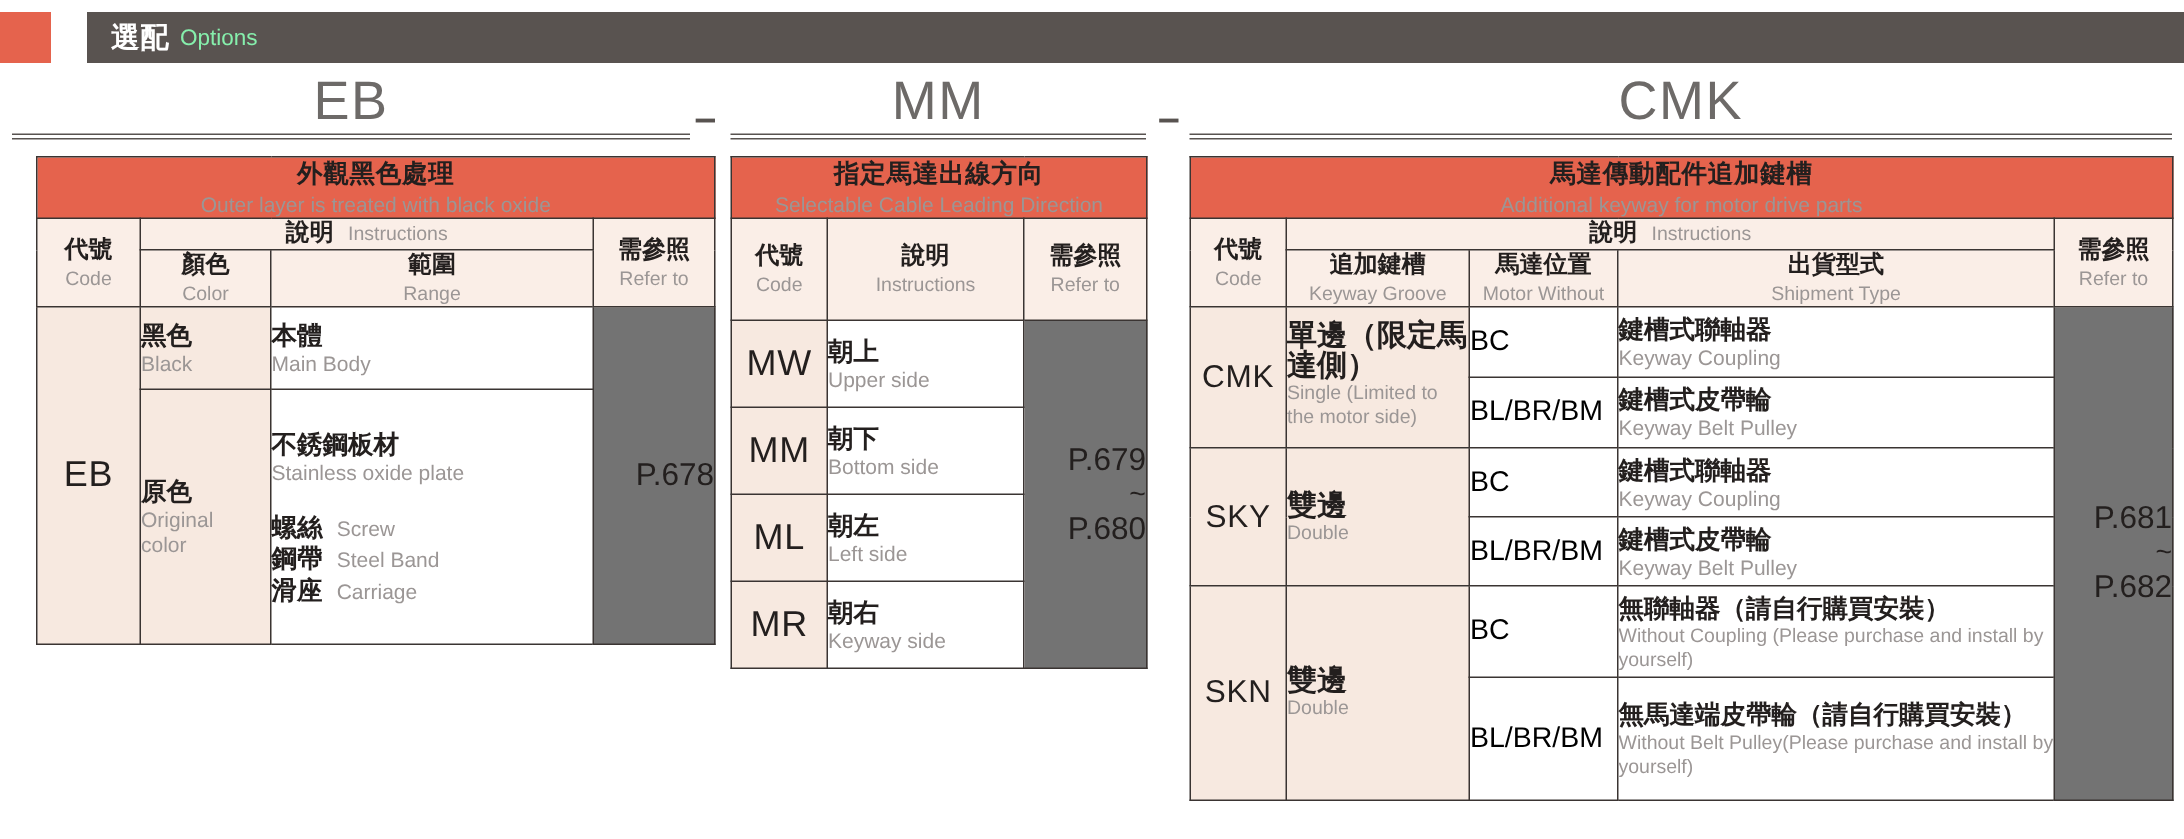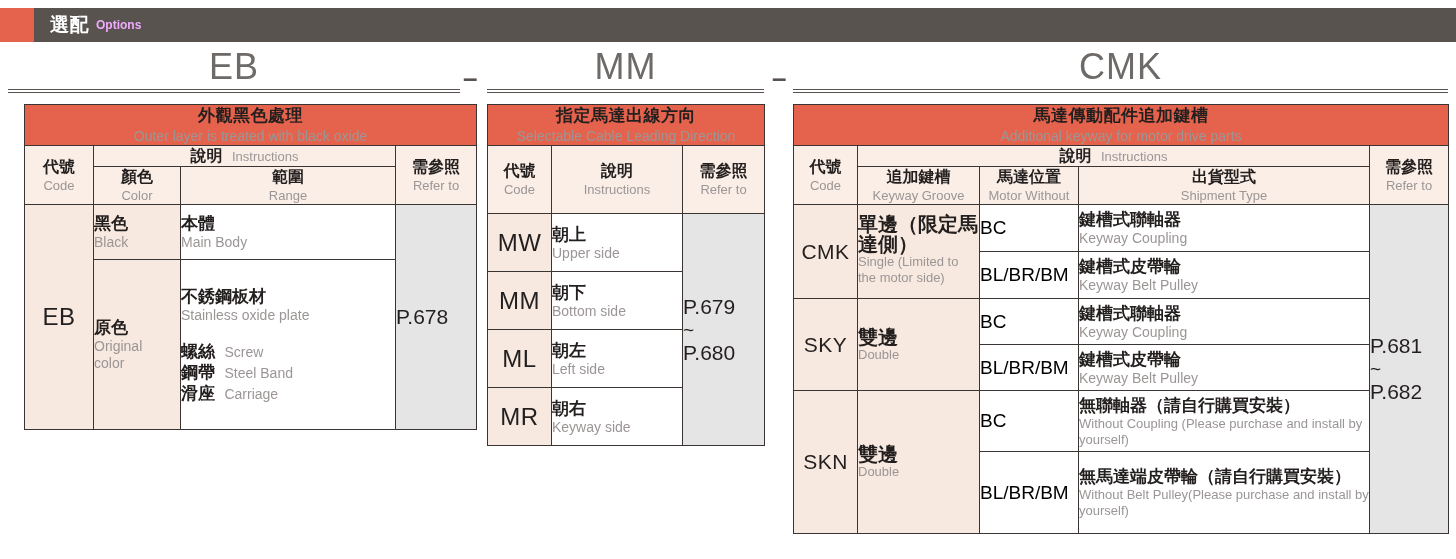--- a/index.html
+++ b/index.html
@@ -7,35 +7,35 @@
     width: 1456px; height: 559px;
     background: #ffffff;
     font-family: "Liberation Sans", "DejaVu Sans", sans-serif;
     overflow: hidden;
   }
 
   
   .banner {
     position: absolute; left: 0; top: 8px;
     width: 1456px; height: 34px;
-    display: flex; align-items: stretch;
+    display: flex; align-items: stretch; gap: 24px;
   }
   .banner-accent {
     width: 34px; height: 34px; background: #e5634d; flex: 0 0 34px;
   }
   .banner-bar {
     flex: 1 1 auto; background: #595350;
     display: flex; align-items: center;
     padding-left: 16px;
   }
   .banner-zh {
     color: #ffffff; font-size: 19px; font-weight: bold; letter-spacing: .5px;
   }
   .banner-en {
-    color: #f0abfc; font-size: 12px; font-weight: bold; margin-left: 7px;
+    color: #86efac; font-size: 15px; font-weight: normal; margin-left: 7px;
   }
 
   
   .titles { position: absolute; left: 0; top: 47px; width: 1456px; height: 52px; }
   .title-block { position: absolute; top: 0; }
   .title-text {
     text-align: center; color: #6d6a68;
     font-size: 36px; line-height: 40px; font-weight: 400;
     letter-spacing: 1px;
   }
@@ -93,21 +93,21 @@
 
   .zh  { font-size: 17px; font-weight: bold; color: #231f1e; line-height: 21px; }
   .zh.sm { font-size: 20px; line-height: 20px; }
   .en  { font-size: 14px; color: #9b9695; line-height: 17px; font-weight: 400; }
   .en.sm { font-size: 13px; line-height: 16px; }
   .pair { white-space: nowrap; }
   .pair .zh, .pair .en { display: inline; }
   .pair .en { margin-left: 5px; }
 
   .refcell {
-    background: #e5e5e5; text-align: left;
+    background: #737373; text-align: right;
     font-size: 21px; color: #231f1e; line-height: 26px;
   }
   .refcell .tilde { font-size: 19px; line-height: 20px; display: block; }
 
   .mono-code { font-size: 19px; color: #000000; }
 </style>
 </head>
 <body>
 
 <div class="banner">

